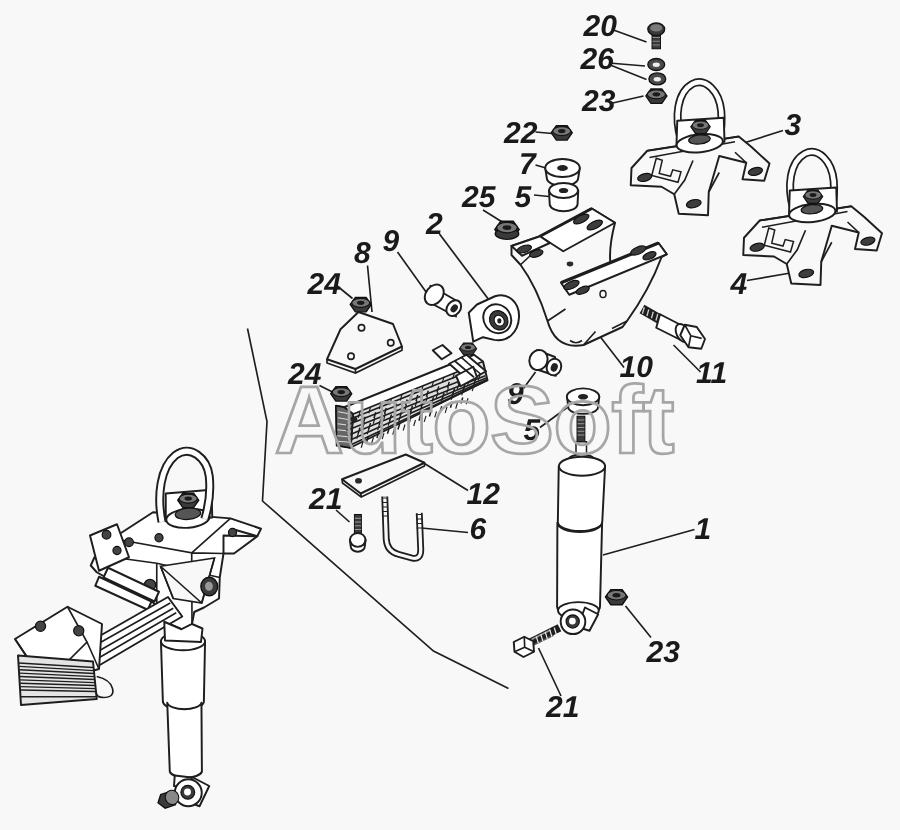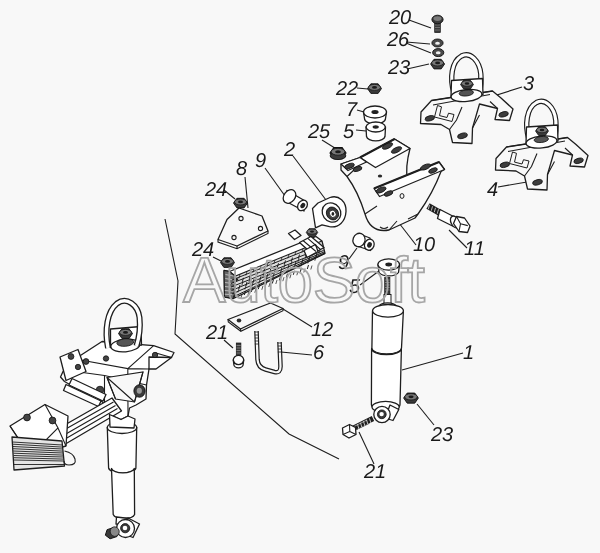--- a/index.html
+++ b/index.html
@@ -1,16 +1,16 @@
 <!DOCTYPE html>
 <html><head>
 <meta charset="utf-8">
 <style>
 html,body{margin:0;padding:0;background:#f8f8f8;-webkit-font-smoothing:antialiased;}
-#wrap{width:600px;height:553px;position:relative;overflow:hidden;}
+#wrap{width:600px;height:553px;position:relative;overflow:hidden;font-weight:bold;}
 text.lbl{font-family:"Liberation Sans",sans-serif;font-style:italic;font-size:20px;fill:#1a1a1a;}
 .ln{stroke:#1e1e1e;stroke-width:1.1;fill:none;}
 .pt{stroke:#1e1e1e;stroke-width:1.3;fill:#f8f8f8;stroke-linejoin:round;}
 .ptw{stroke:#1e1e1e;stroke-width:1.3;fill:#ffffff;stroke-linejoin:round;}
 </style>
 </head>
 <body>
 <div id="wrap">
 <svg width="600" height="553" text-rendering="geometricPrecision" shape-rendering="geometricPrecision" viewBox="0 0 600 553">
 <rect x="0" y="0" width="600" height="553" fill="#f8f8f8"></rect>

